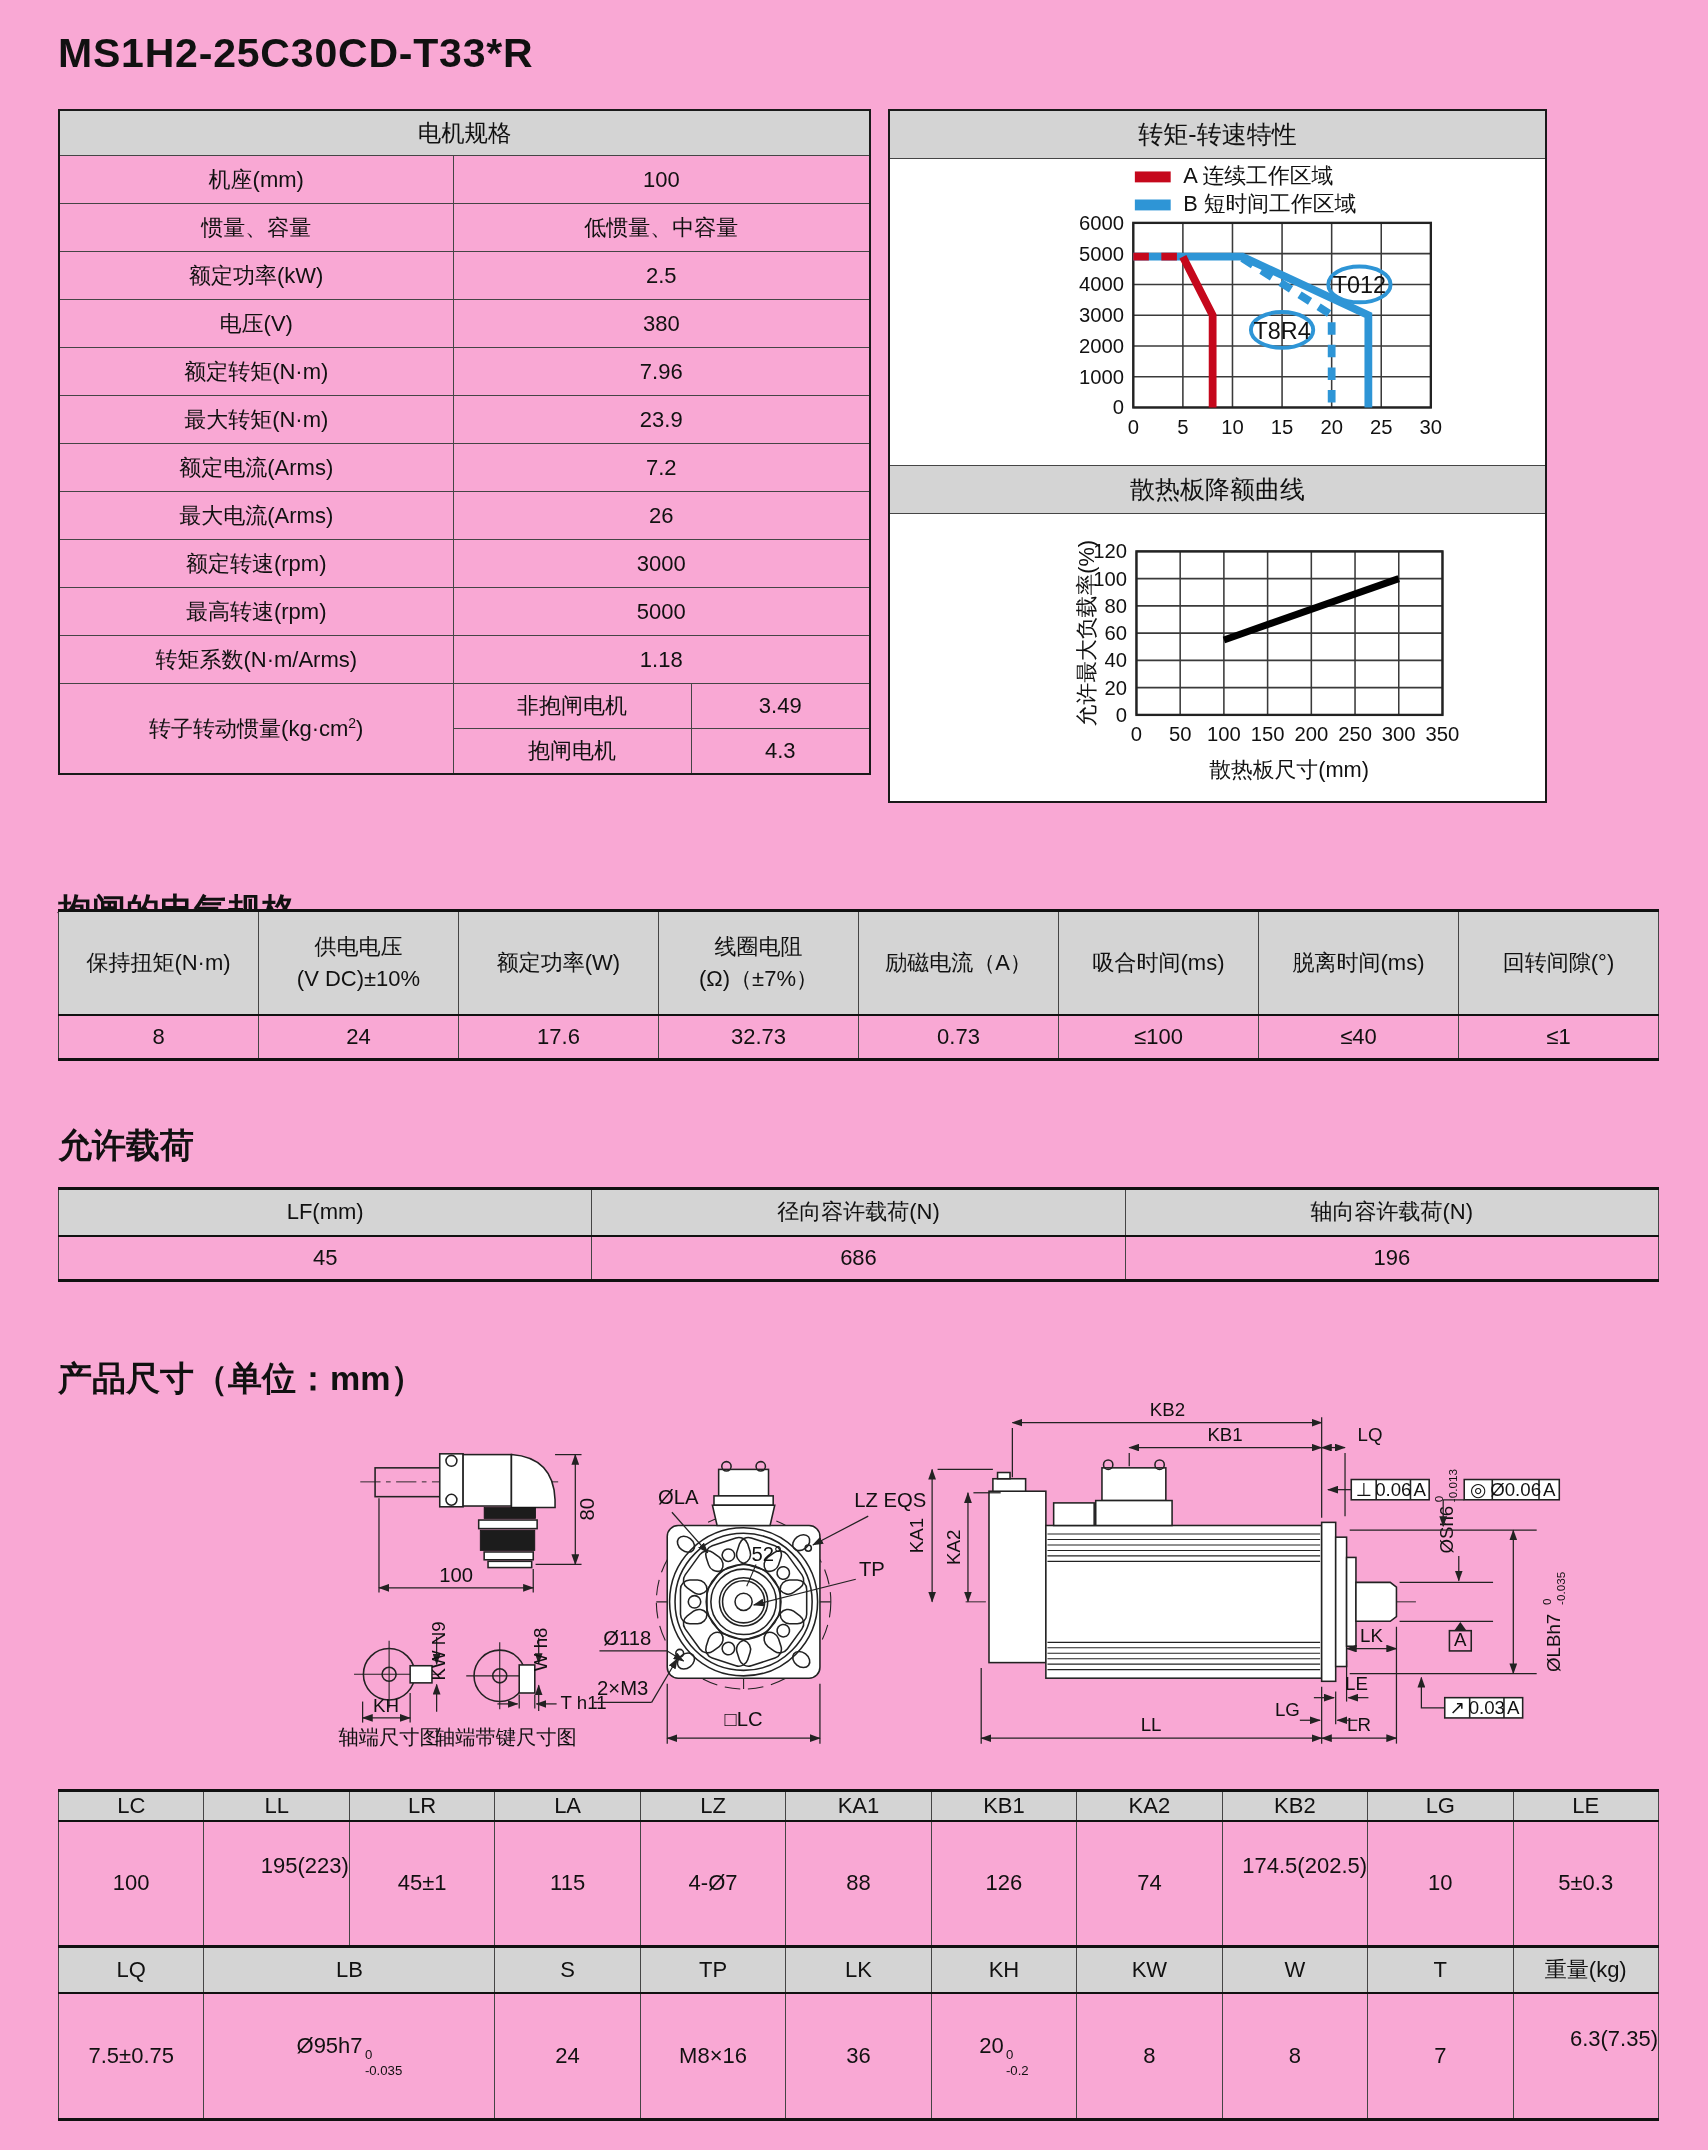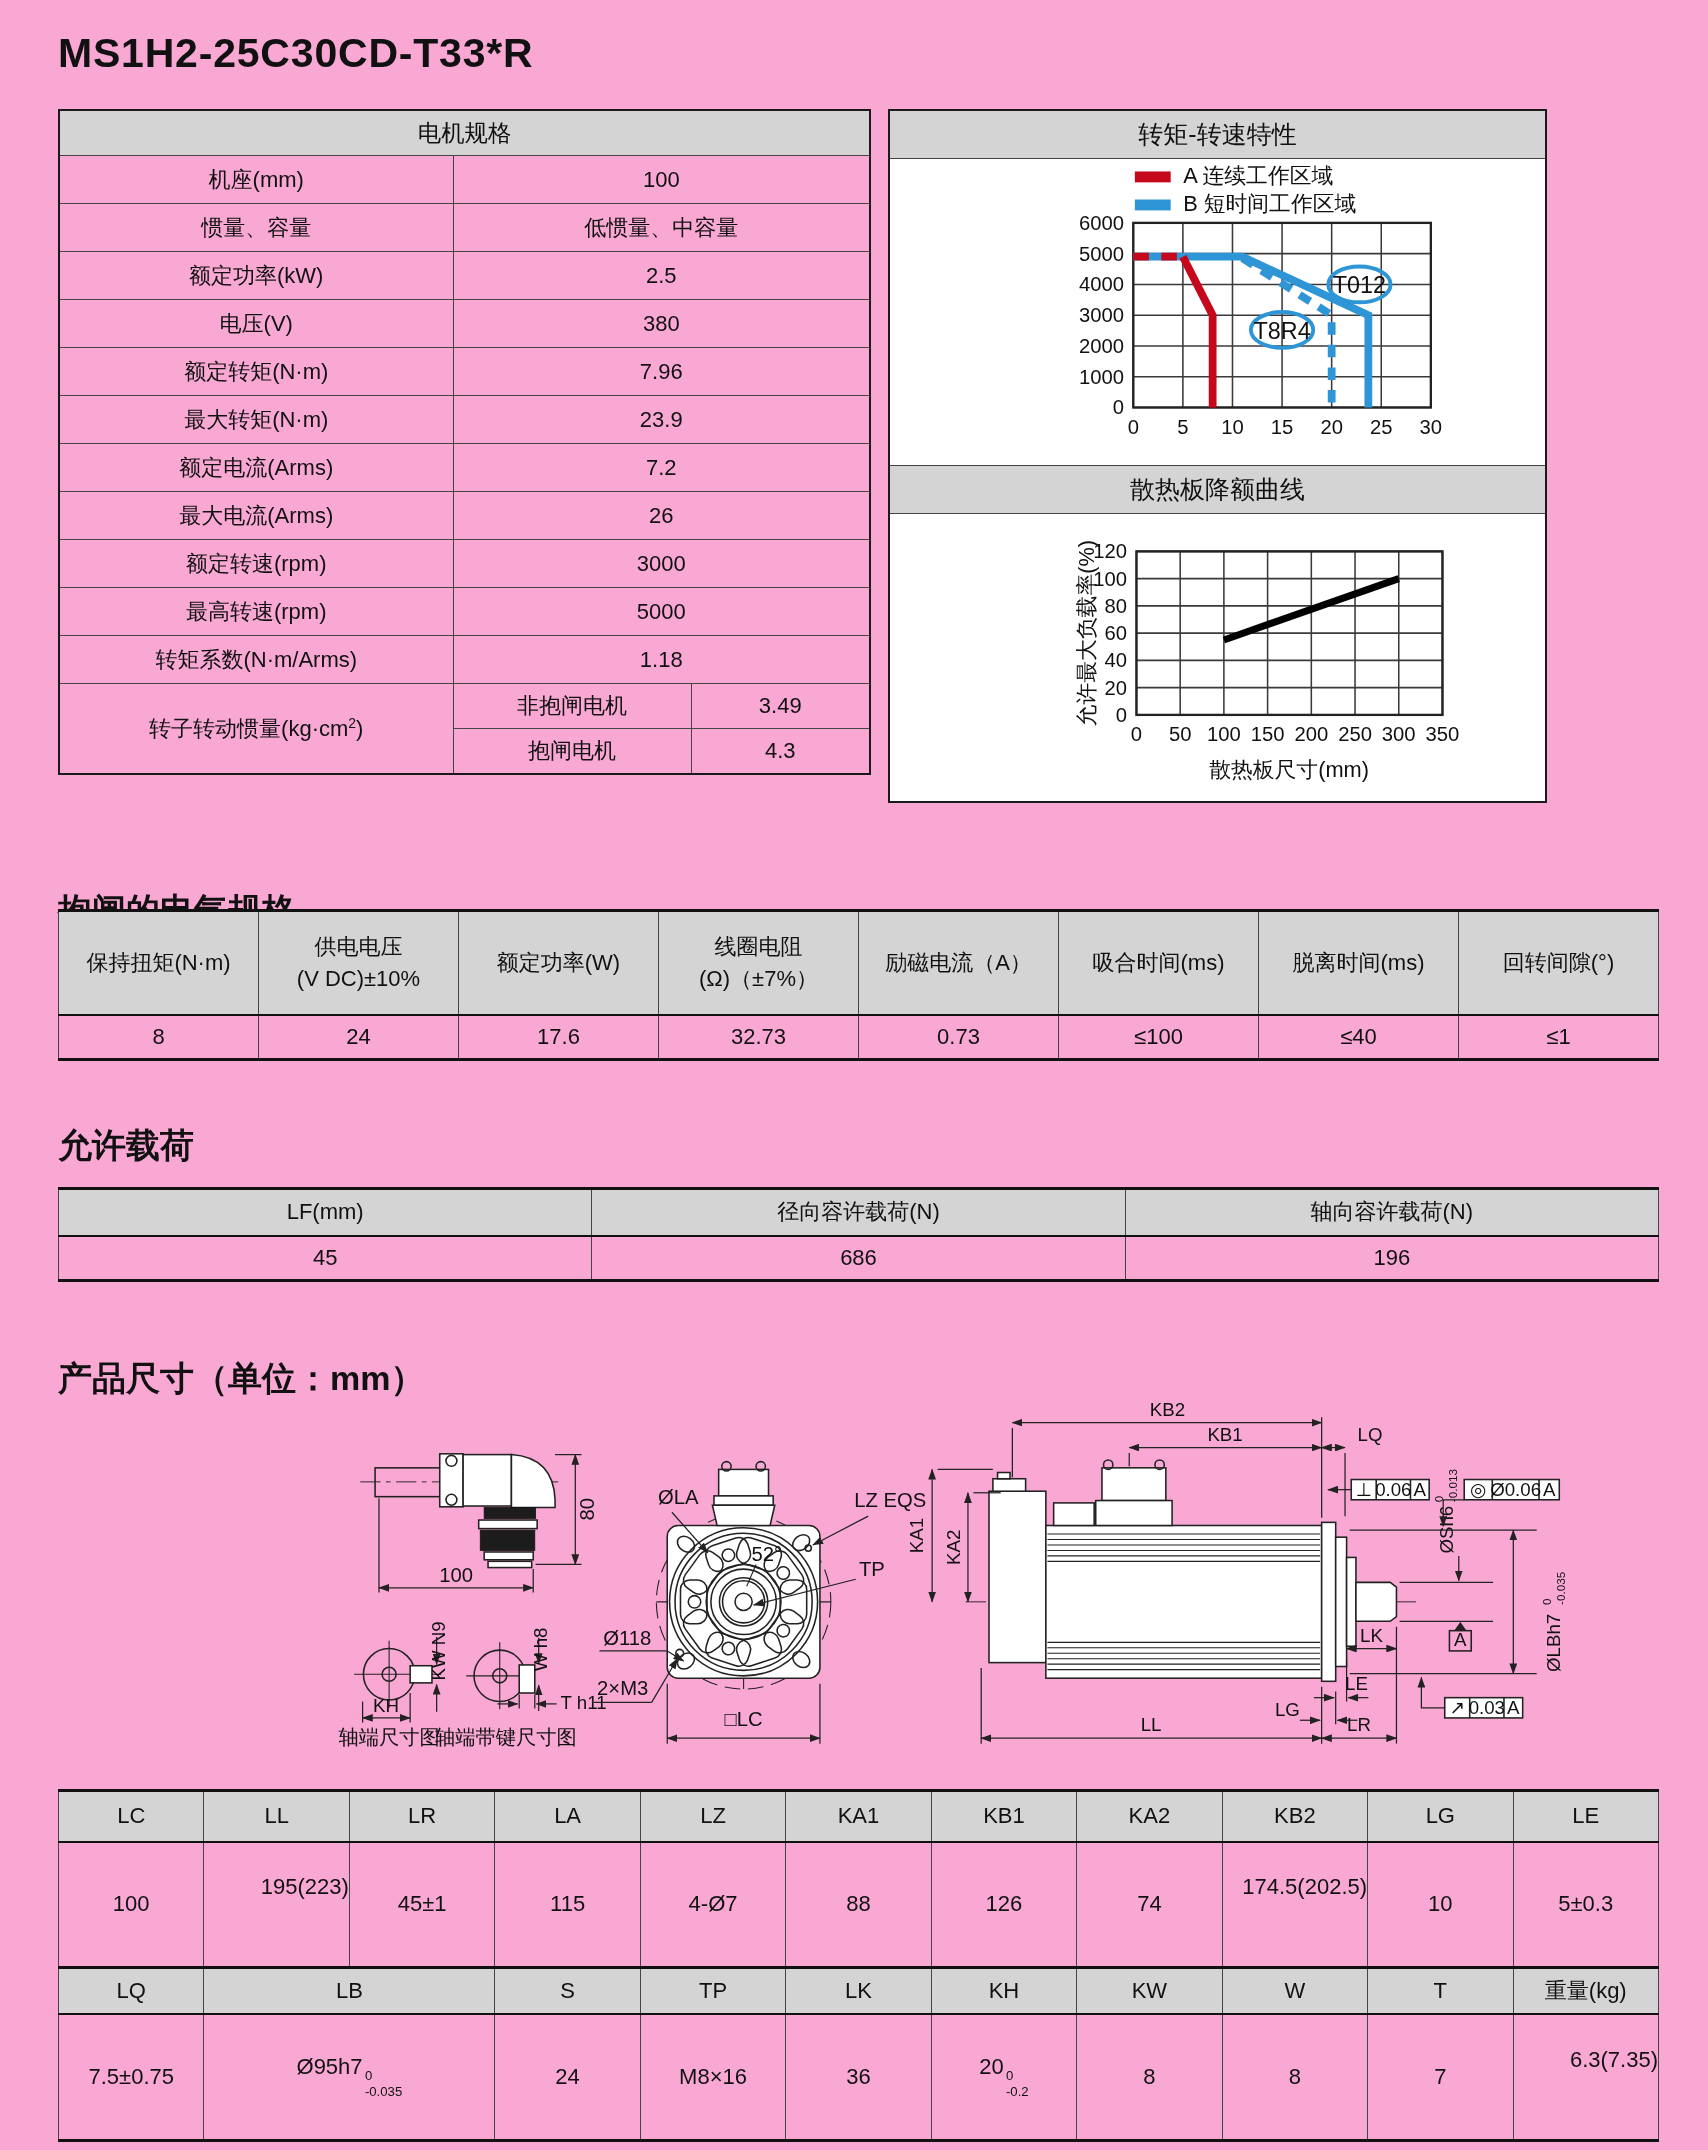--- a/index.html
+++ b/index.html
@@ -570,21 +570,21 @@
         <col>
         <col>
         <col>
         <col>
         <col>
         <col>
         <col>
         <col>
       </colgroup>
     <tbody>
-        <tr class="hd" style="height:51px;">
+        <tr class="hd" style="height:30px;">
       <td>LC</td>
       <td>LL</td>
       <td>LR</td>
       <td>LA</td>
       <td>LZ</td>
       <td>KA1</td>
       <td>KB1</td>
       <td>KA2</td>
       <td>KB2</td>
       <td>LG</td>

